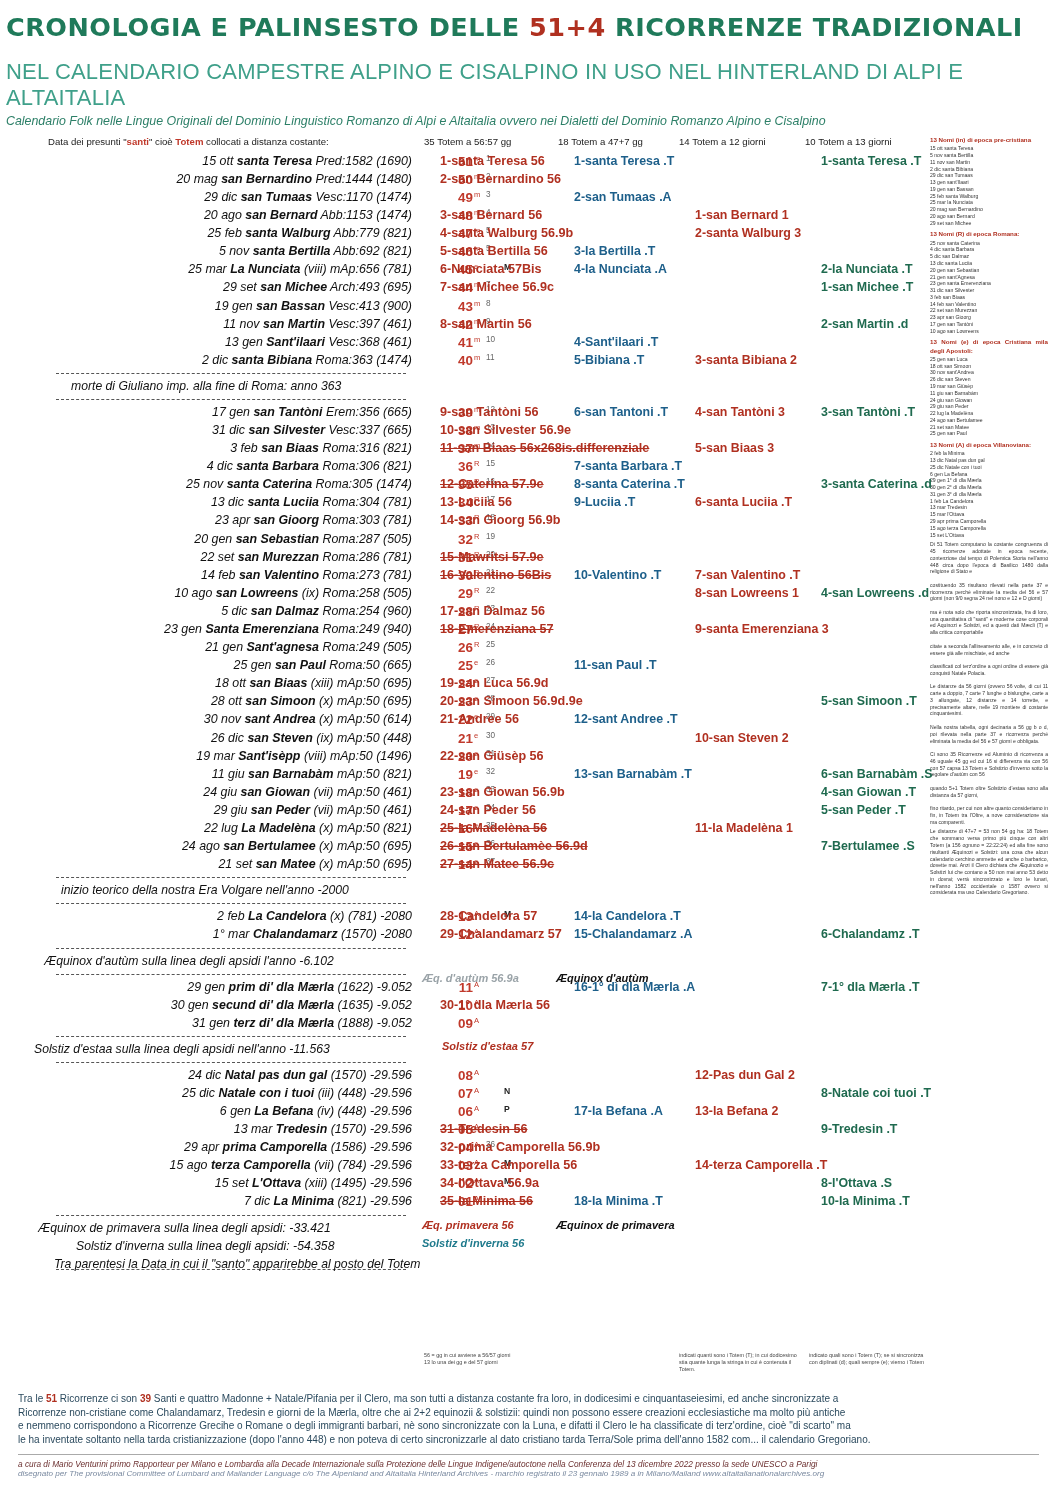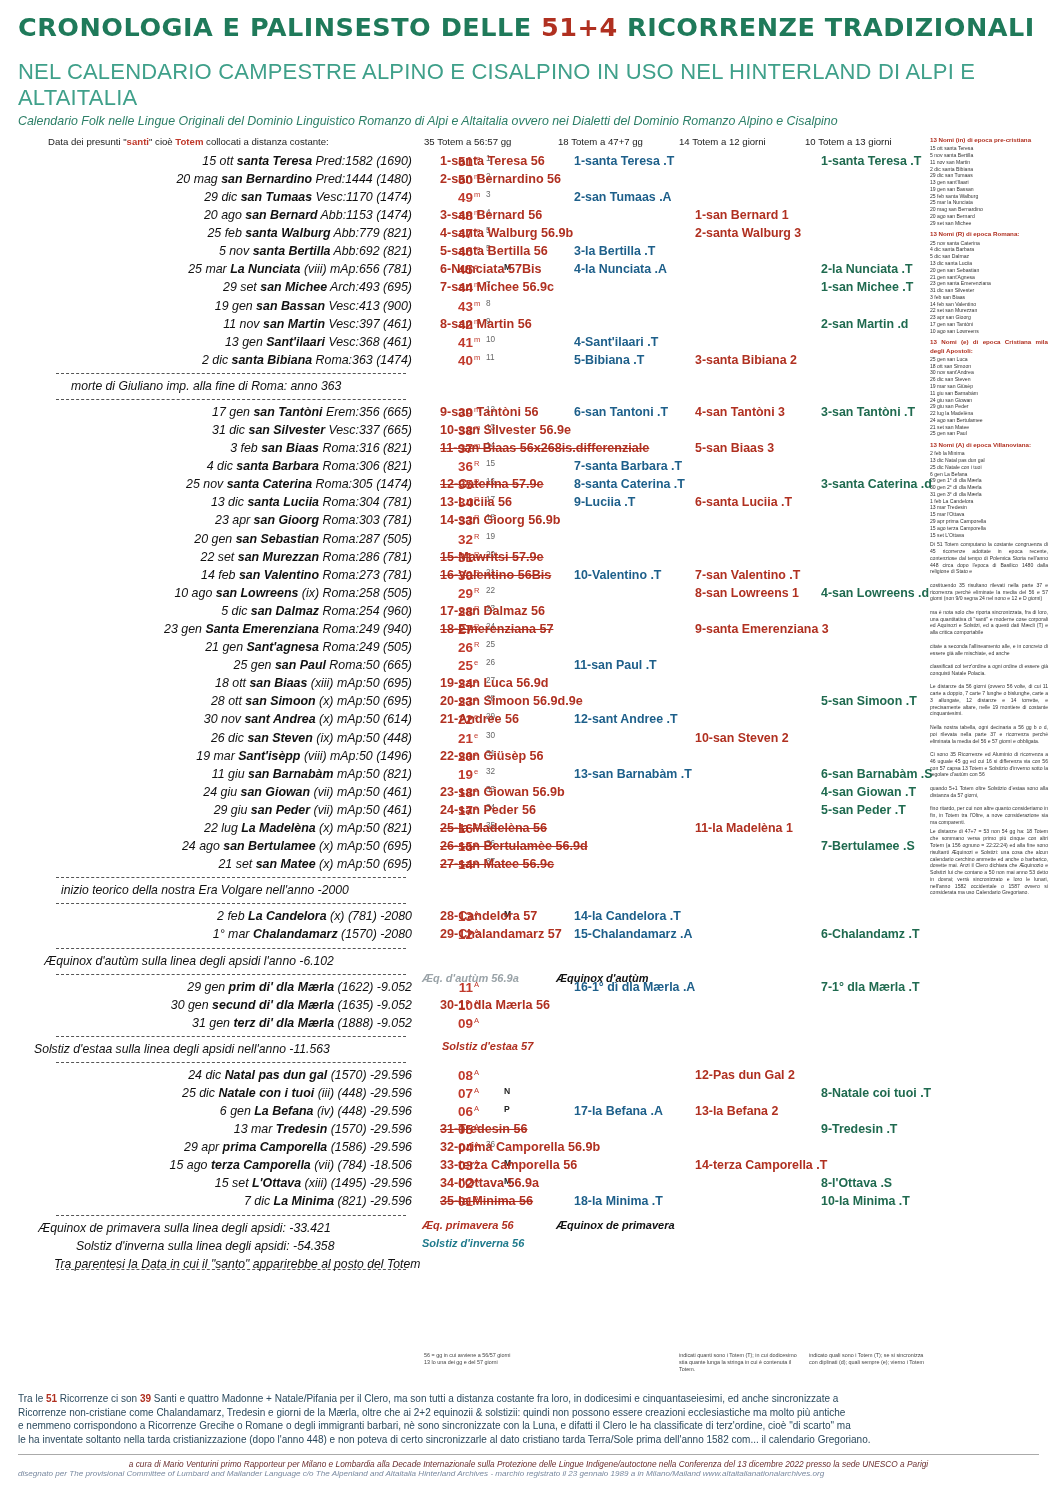--- a/index.html
+++ b/index.html
@@ -1,20 +1,20 @@
 <!DOCTYPE html>
 <html><head>
 <meta charset="utf-8">
 <style>
   html,body{margin:0;padding:0;background:#ffffff;}
   body{width:1057px;font-family:"Liberation Sans",sans-serif;color:#111;}
   .page{position:relative;width:1057px;height:1494px;overflow:hidden;}
 
   
-  .hdr{padding:14px 18px 0 18px;}
+  .hdr{padding:14px 18px 0 6px;}
   .h1{font-family:"DejaVu Sans",sans-serif;font-size:25.5px;letter-spacing:.5px;color:#1f7a5a;font-weight:bold;line-height:1.05;}
   .h1 .num{color:#b03020;}
   .h2{font-family:"Liberation Sans",sans-serif;font-size:22px;color:#3fa08a;letter-spacing:.2px;margin-top:18px;}
   .h3{font-style:italic;font-size:12.4px;color:#2c7f67;margin-top:3px;}
   .h4{font-size:9.4px;color:#2f7f68;margin-top:1px;}
 
   
   .colheads{position:relative;height:16px;margin-top:8px;font-size:9.6px;}
   .colheads div{position:absolute;white-space:nowrap;}
   .ch-red{color:#c0392b;font-weight:bold;}
@@ -47,21 +47,21 @@
   .rightcol{position:absolute;left:930px;top:132px;width:118px;font-size:5.1px;line-height:1.33;color:#333;text-align:justify;}
   .rightcol .rh{color:#b03020;font-weight:bold;font-size:6.2px;display:block;margin:4px 0 1px;}
   .rightcol p{margin:0 0 3px;}
 
   
   .botnotes{position:absolute;left:424px;top:1352px;width:500px;font-size:5.4px;color:#444;line-height:1.3;}
   .botnotes .c2{position:absolute;left:255px;top:0;width:120px;}
   .botnotes .c3{position:absolute;left:385px;top:0;width:120px;}
   .footer{position:absolute;left:18px;right:18px;bottom:14px;}
   .fsep{border-top:1px solid #aaa;margin-bottom:4px;}
-  .ftxt{font-size:8.3px;font-style:italic;color:#6b2f2f;line-height:1.3;text-align:center;}
+  .ftxt{font-size:8.3px;font-style:italic;color:#6b2f2f;line-height:1.3;}
   .ftxt2{font-size:8.1px;font-style:italic;color:#7a8aa0;line-height:1.3;}
   .bigpara{position:absolute;left:18px;top:1392px;width:1020px;font-size:10px;color:#2b4a5e;line-height:1.35;}
   .bigpara b{color:#b03020;}
   .eqline{position:absolute;font-size:11px;font-style:italic;color:#111;white-space:nowrap;}
 </style>
 </head>
 <body>
 
 <div class="page">
 
@@ -590,21 +590,21 @@
       </div>
       <div class="row">
         <div class="cell cA"><span class="rm">29 apr </span><b>prima Camporella</b><span class="rm"> (1586) -29.596</span></div>
         <div class="cell cNum">04</div>
         <div class="cell cNumS">A</div>
         <div class="cell cIdx">36</div>
         <div class="cell cLet"></div>
         <div class="cell cB">32-prima Camporella 56.9b</div>
       </div>
       <div class="row">
-        <div class="cell cA"><span class="rm">15 ago </span><b>terza Camporella</b><span class="rm"> (vii) (784) -18.506</span></div>
+        <div class="cell cA"><span class="rm">15 ago </span><b>terza Camporella</b><span class="rm"> (vii) (784) -29.596</span></div>
         <div class="cell cNum">03</div>
         <div class="cell cNumS">A</div>
         <div class="cell cIdx"></div>
         <div class="cell cLet">M</div>
         <div class="cell cB">33-terza Camporella 56</div>
         <div class="cell cD">14-terza Camporella .T</div>
       </div>
       <div class="row">
         <div class="cell cA"><span class="rm">15 set </span><b>L'Ottava</b><span class="rm"> (xiii) (1495) -29.596</span></div>
         <div class="cell cNum">02</div>

